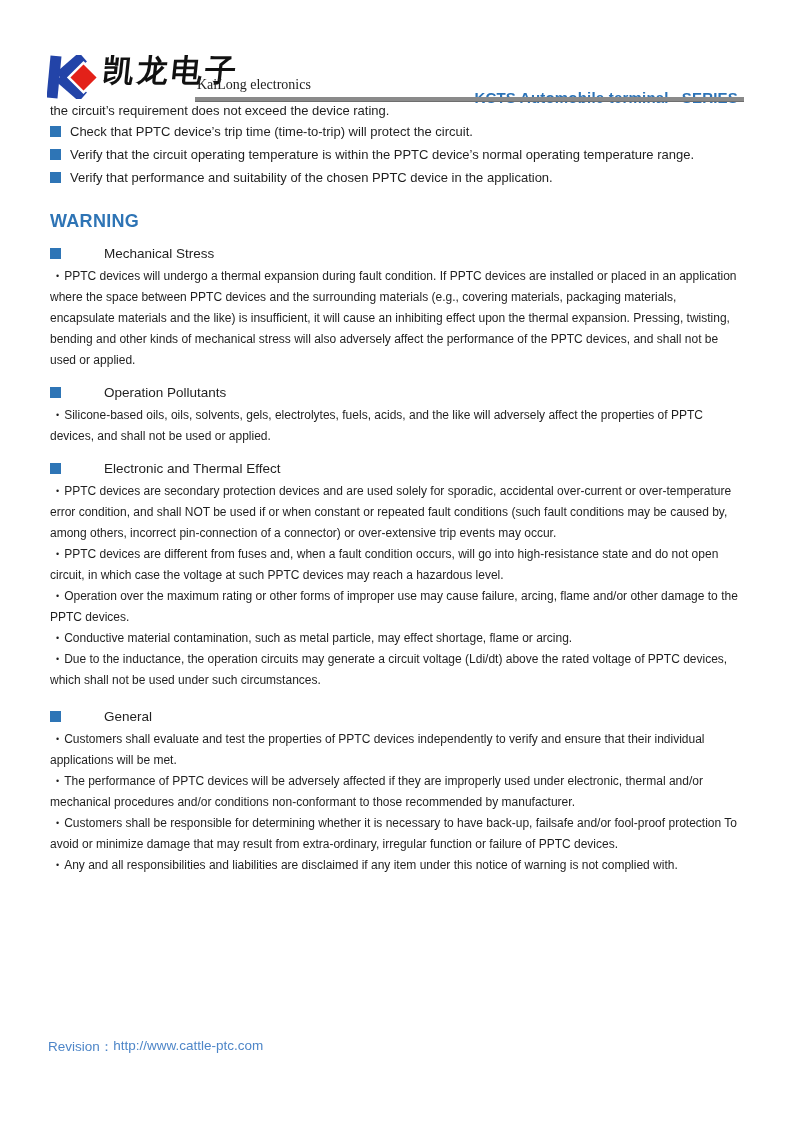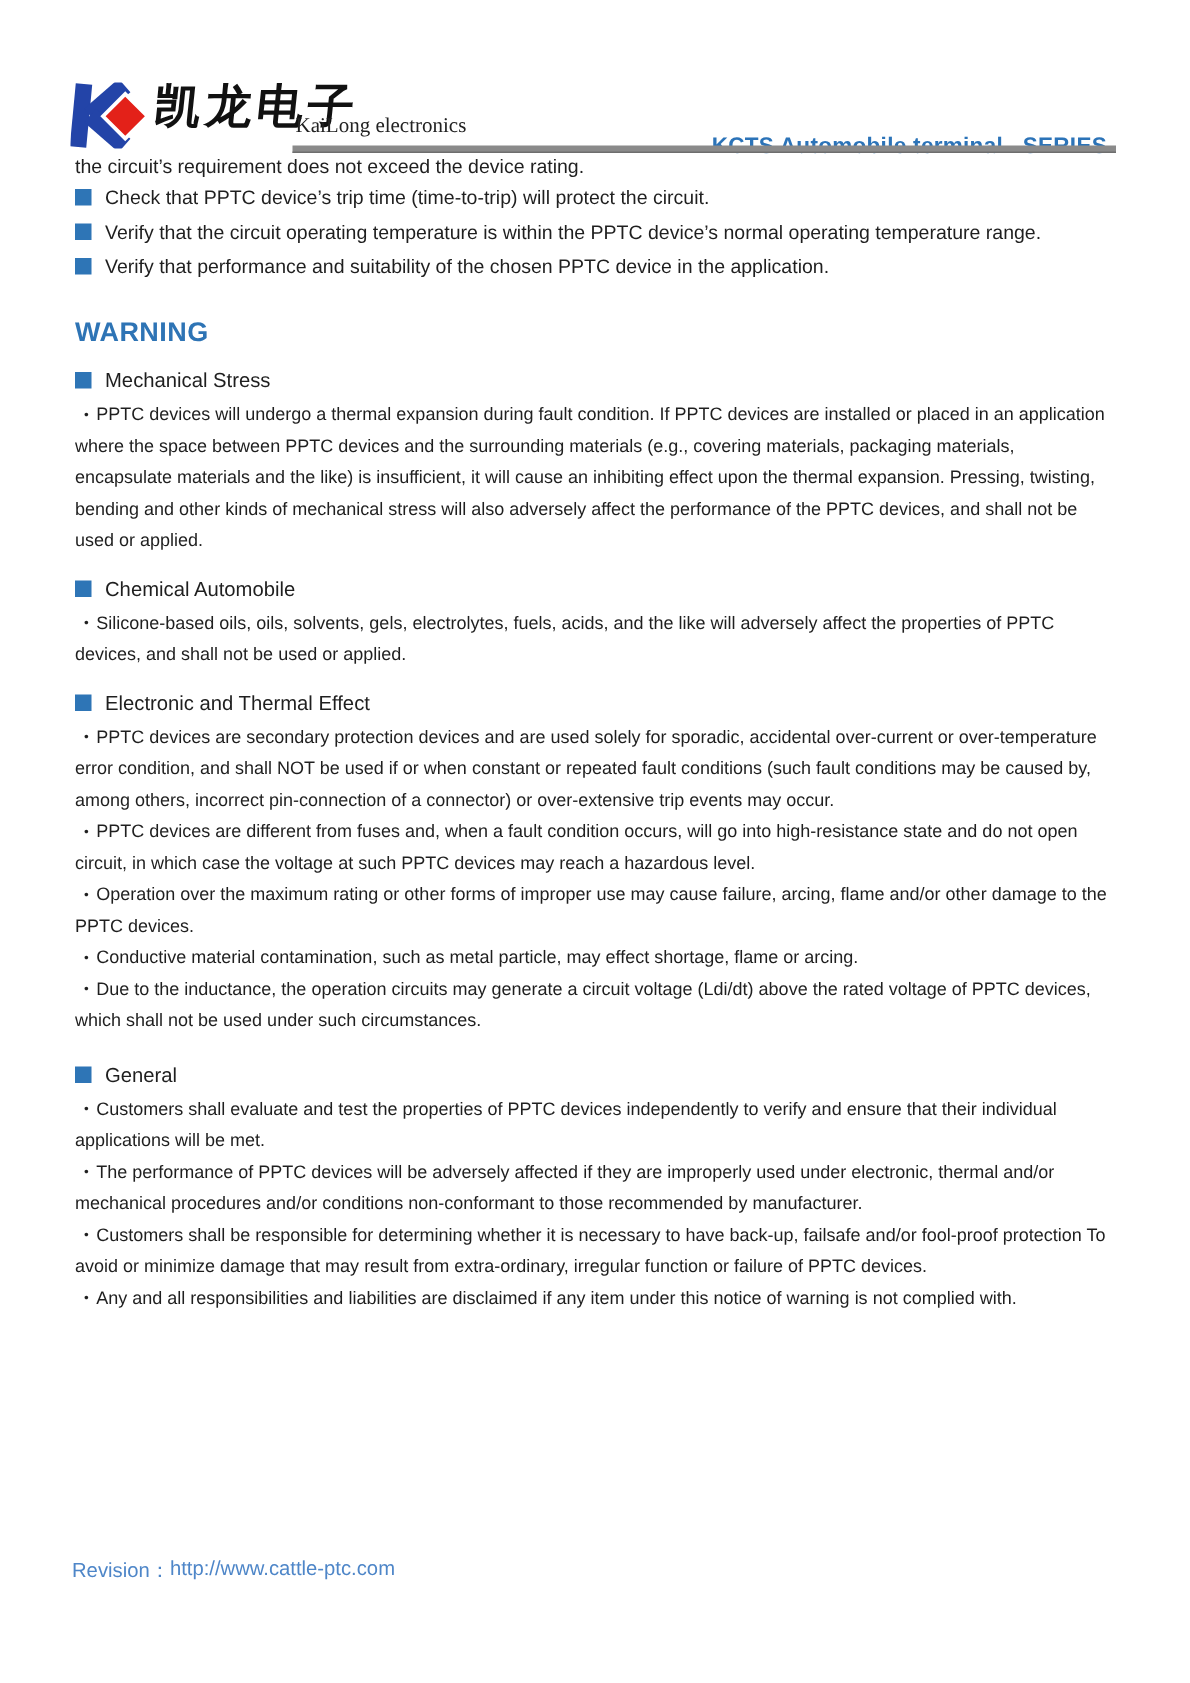--- a/index.html
+++ b/index.html
@@ -34,21 +34,21 @@
   .sq{
     flex:0 0 auto;width:11px;height:11px;background:#2e75b6;margin-right:9px;display:inline-block;
   }
   .warning-title{
     margin:26px 0 0 0;font-size:18px;font-weight:bold;color:#2e74b5;letter-spacing:.3px;
   }
   .section{margin:0;}
   .section.extra-gap{margin-top:17px;}
   .sec-head{
     display:flex;align-items:center;font-size:13.5px;line-height:17px;
-    margin:13px 0 4px 0;color:#1f1f1f;
+    margin:13px 0 4px 0;color:#1f1f1f;gap:34px;
   }
   .sec-head .sq{width:11px;height:11px;}
   .para{margin:0;font-size:12px;line-height:21px;color:#1f1f1f;}
   .dot{font-size:9px;vertical-align:1px;padding:0 5px 0 6px;}
   
   .footer{
     position:absolute;left:48px;top:1038px;width:658px;display:flex;
     font-size:13.5px;color:#4e86c8;
   }
 </style>
@@ -91,21 +91,21 @@
         <div class="section">
           <div class="sec-head">
             <span class="sq"></span>
             <span>Mechanical Stress</span>
           </div>
           <p class="para"><span class="dot">•</span><span>PPTC devices will undergo a thermal expansion during fault condition. If PPTC devices are installed or placed in an application where the space between PPTC devices and the surrounding materials (e.g., covering materials, packaging materials, encapsulate materials and the like) is insufficient, it will cause an inhibiting effect upon the thermal expansion. Pressing, twisting, bending and other kinds of mechanical stress will also adversely affect the performance of the PPTC devices, and shall not be used or applied.</span></p>
         </div>
         <div class="section">
           <div class="sec-head">
             <span class="sq"></span>
-            <span>Chemical Automobile</span>
+            <span>Operation Pollutants</span>
           </div>
           <p class="para"><span class="dot">•</span><span>Silicone-based oils, oils, solvents, gels, electrolytes, fuels, acids, and the like will adversely affect the properties of PPTC devices, and shall not be used or applied.</span></p>
         </div>
         <div class="section">
           <div class="sec-head">
             <span class="sq"></span>
             <span>Electronic and Thermal Effect</span>
           </div>
           <p class="para"><span class="dot">•</span><span>PPTC devices are secondary protection devices and are used solely for sporadic, accidental over-current or over-temperature error condition, and shall NOT be used if or when constant or repeated fault conditions (such fault conditions may be caused by, among others, incorrect pin-connection of a connector) or over-extensive trip events may occur.</span></p>
           <p class="para"><span class="dot">•</span><span>PPTC devices are different from fuses and, when a fault condition occurs, will go into high-resistance state and do not open circuit, in which case the voltage at such PPTC devices may reach a hazardous level.</span></p>

